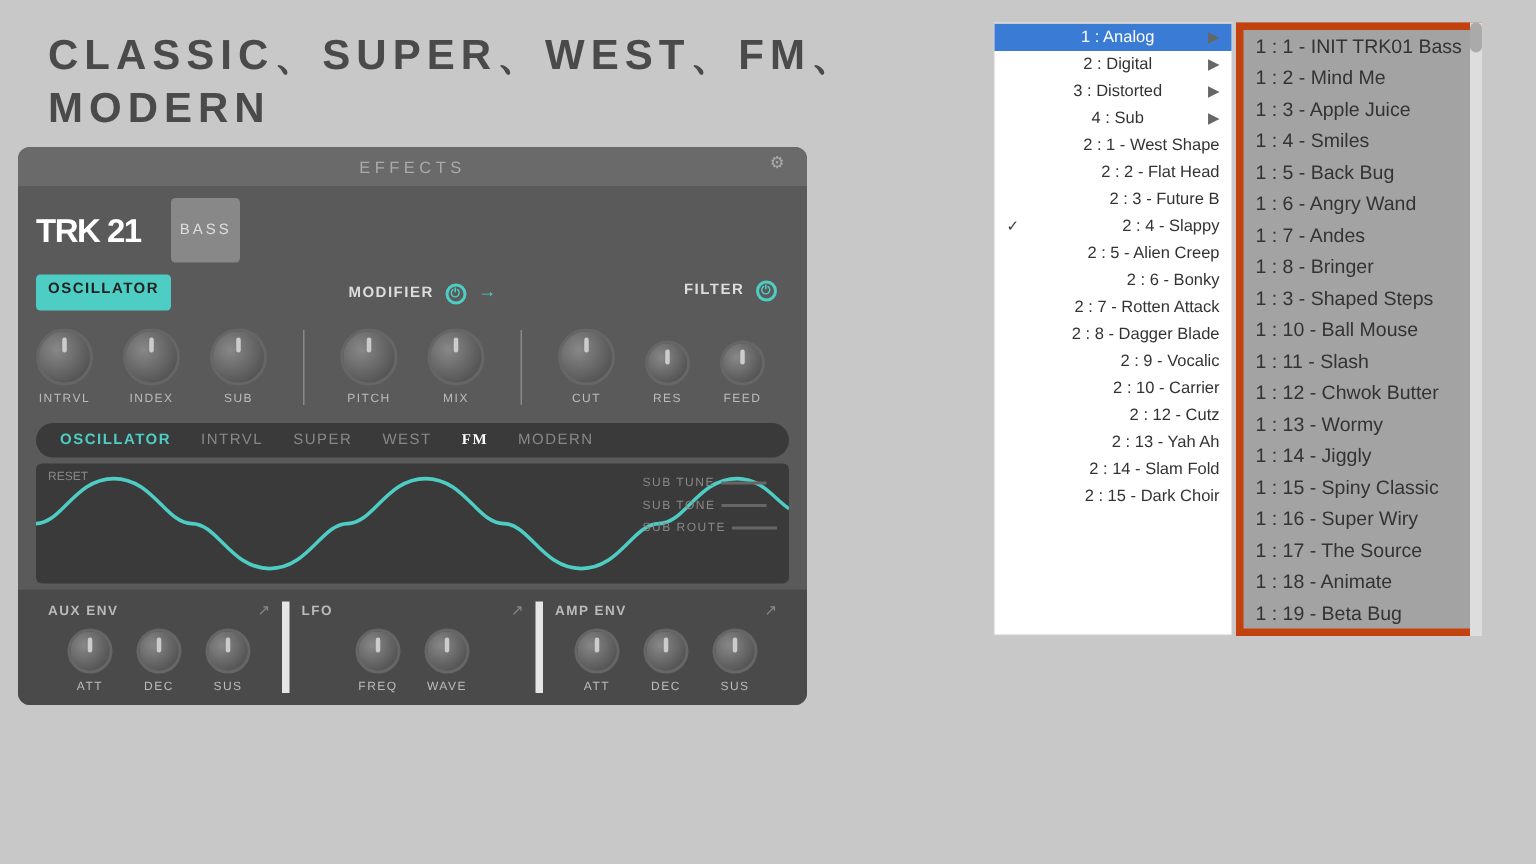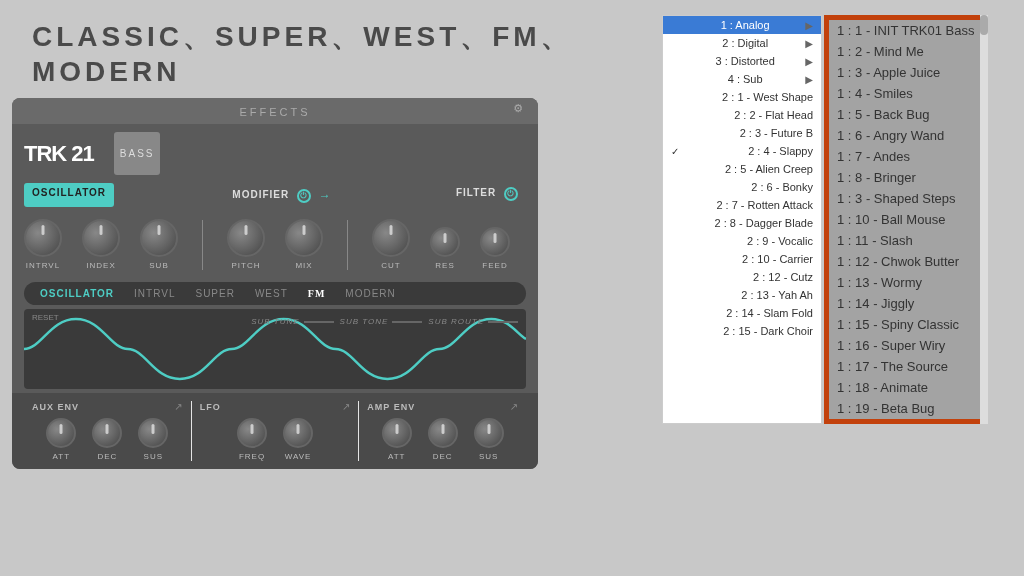--- a/index.html
+++ b/index.html
@@ -221,22 +221,22 @@
       top: 4px;
       left: 8px;
       color: #888;
       font-size: 8px;
     }
     .sub-controls {
       position: absolute;
       right: 8px;
       top: 8px;
       display: flex;
+      flex-direction: column;
       gap: 6px;
-      font-style: italic;
     }
     .sub-control {
       color: #888;
       font-size: 8px;
       letter-spacing: 1px;
       display: flex;
       align-items: center;
       gap: 4px;
     }
     .sub-line {
@@ -251,21 +251,21 @@
       margin-top: 4px;
       border-radius: 0 0 8px 8px;
       padding: 8px 12px;
     }
     .env-row {
       display: flex;
       gap: 0;
     }
     .env-group {
       flex: 1;
-      border-right: 1px solid #e5e5e5;
+      border-right: 5px solid #e5e5e5;
       padding: 0 8px;
     }
     .env-group:last-child { border-right: none; }
     .env-title-row {
       display: flex;
       justify-content: space-between;
       align-items: center;
       margin-bottom: 6px;
     }
     .env-title {

